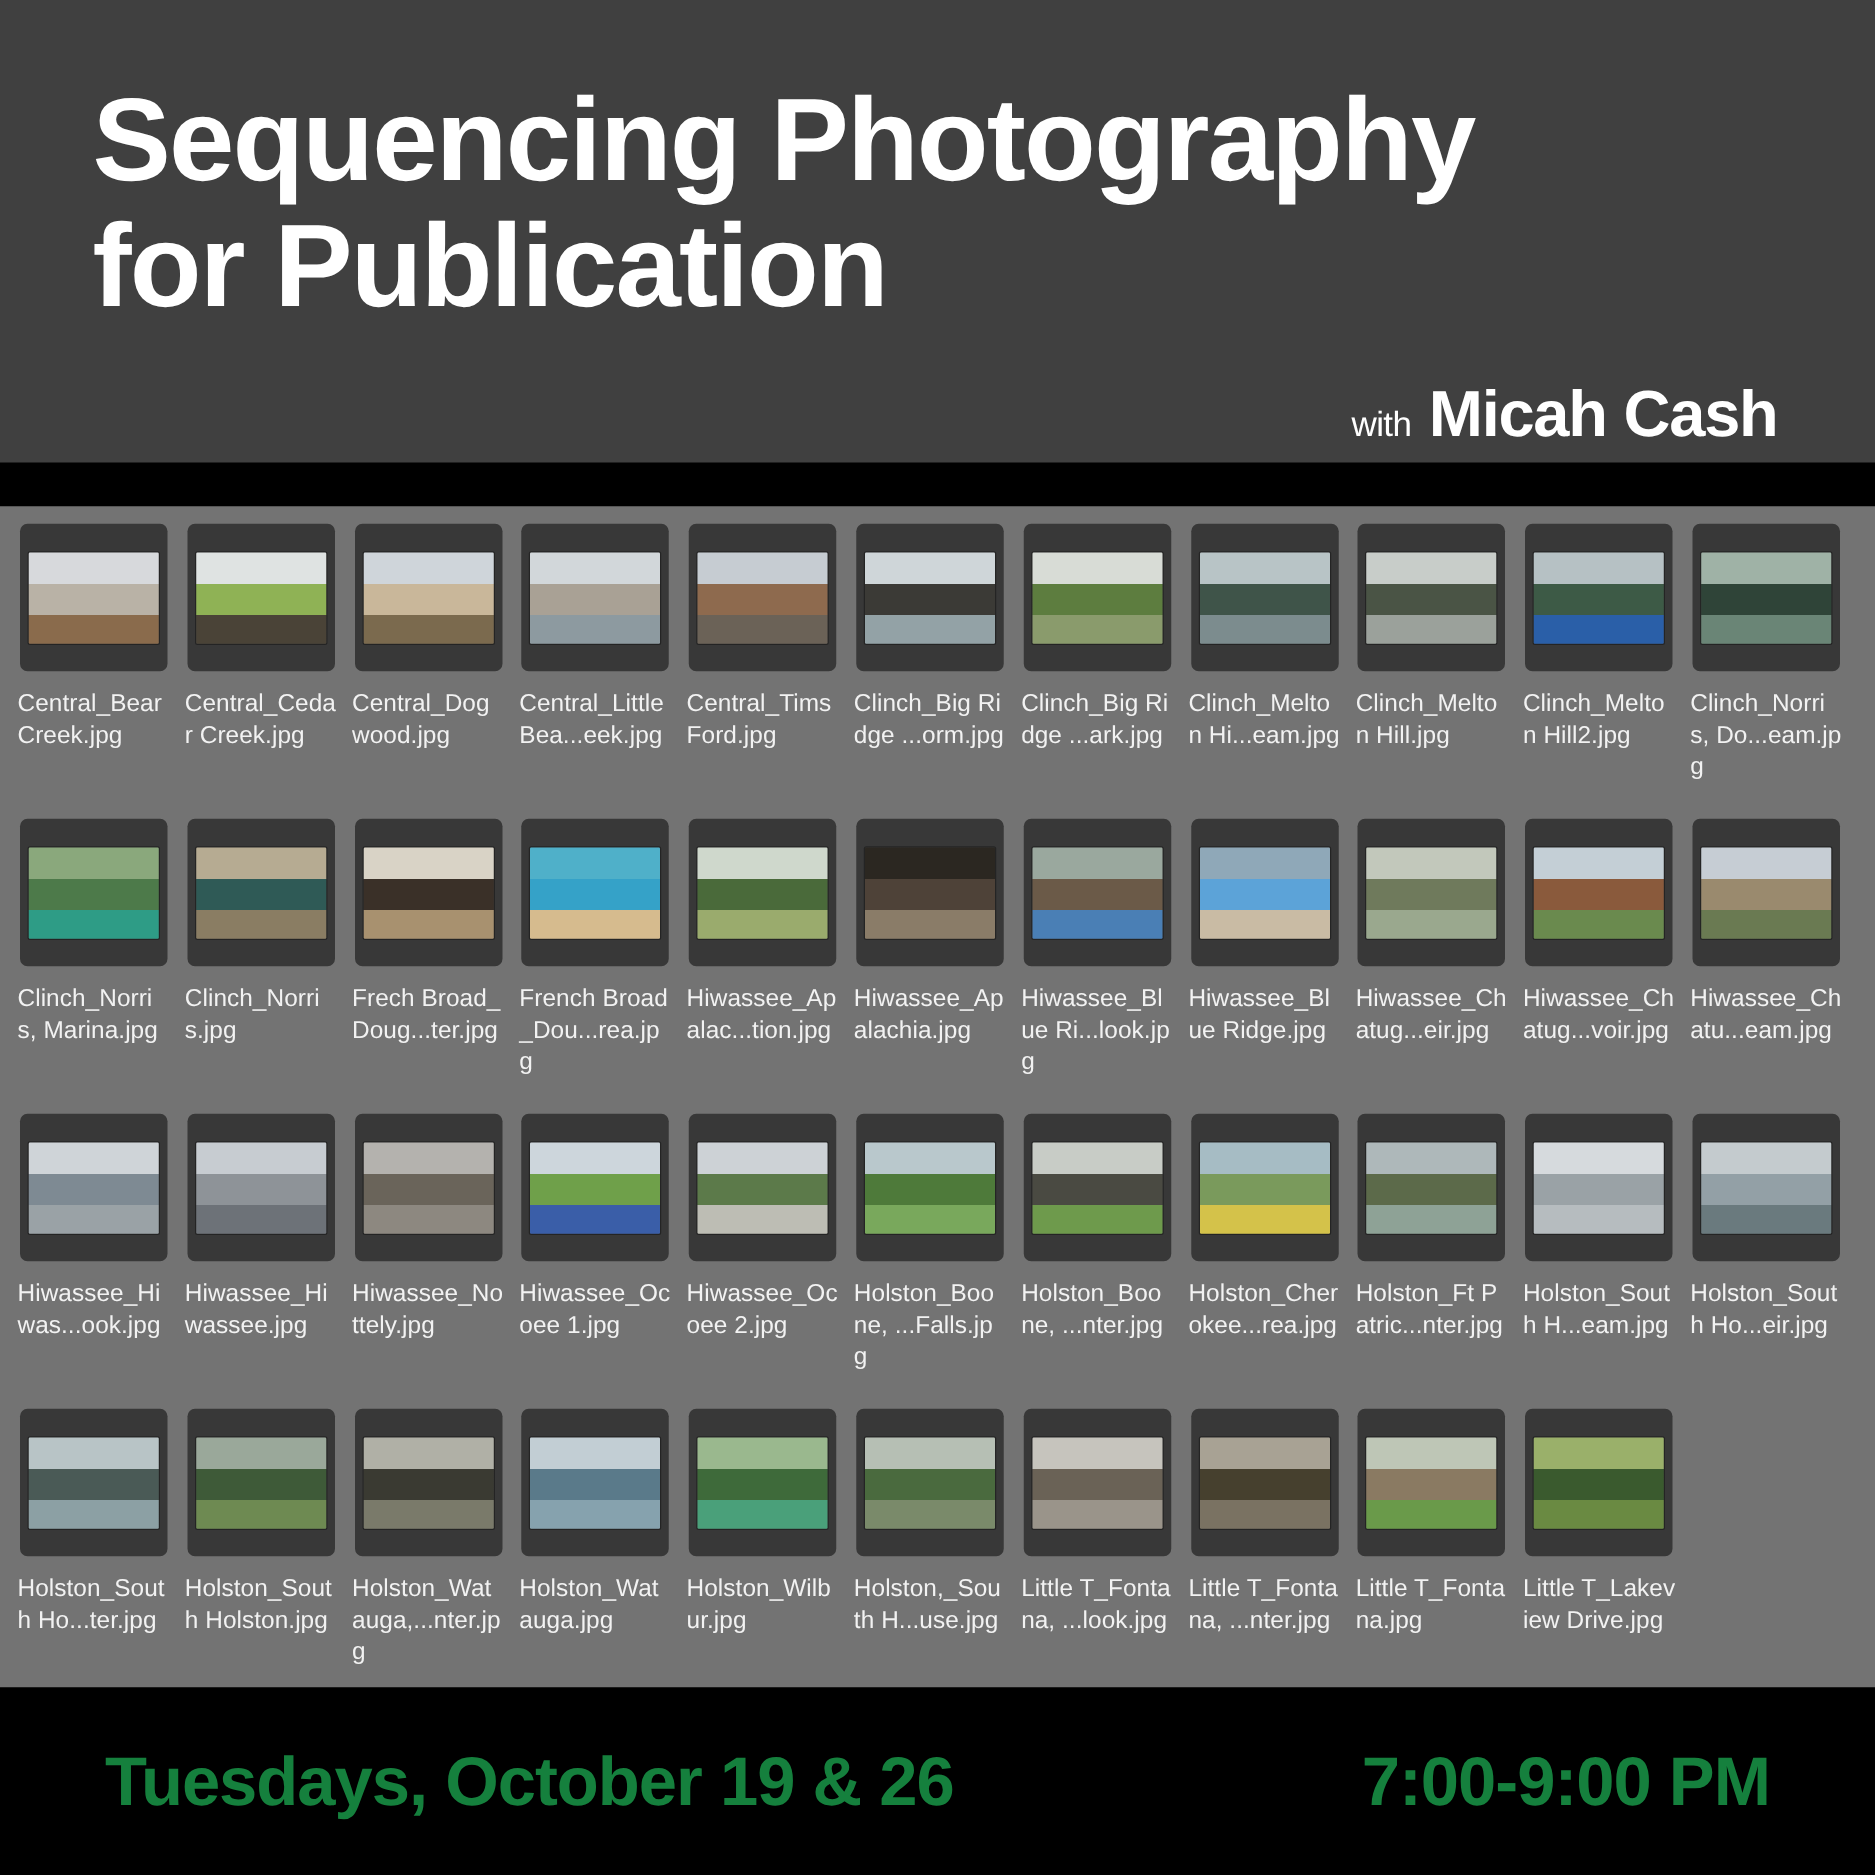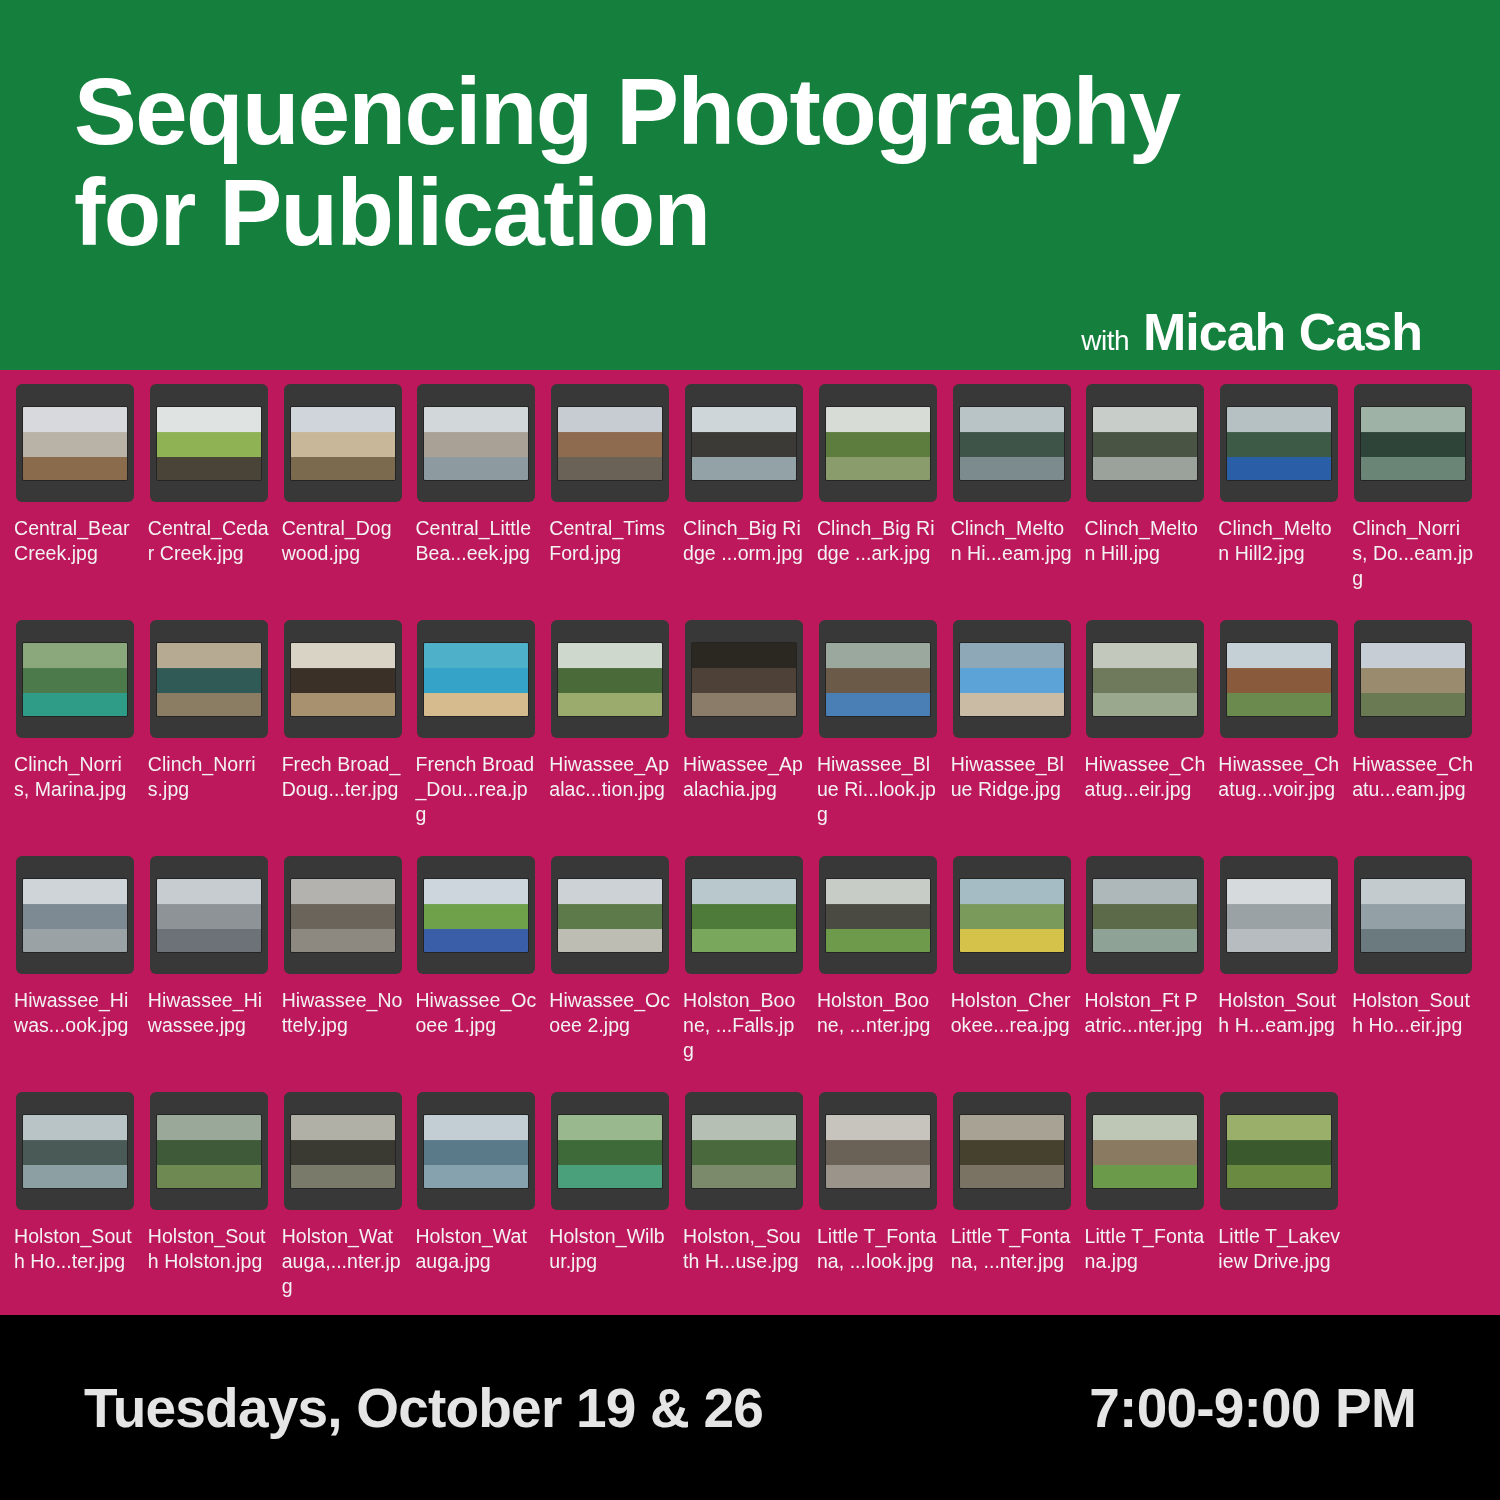--- a/index.html
+++ b/index.html
@@ -15,21 +15,21 @@
     background: #000000;
     display: flex;
     flex-direction: column;
   }
 
   
   .header {
     position: relative;
     height: 370px;
     flex: 0 0 370px;
-    background: #15803d;
+    background: #404040;
     padding: 0 76px;
   }
   .title {
     position: absolute;
     left: 74px;
     top: 62px;
     color: #ffffff;
     font-size: 94px;
     font-weight: 700;
     line-height: 1.07;
@@ -54,23 +54,24 @@
     font-size: 52px;
     font-weight: 700;
     letter-spacing: -1px;
     text-align: center;
   }
 
   
   .grid-panel {
     flex: 0 0 945px;
     height: 945px;
-    background: #be185d;
+    background: #737373;
     padding: 14px 22px 8px 10px;
     overflow: hidden;
+    margin-top: 35px;
   }
   .grid {
     display: grid;
     grid-template-columns: repeat(11, 1fr);
     grid-auto-rows: 236px;
     column-gap: 4px;
     row-gap: 0px;
   }
   .cell {
     display: flex;
@@ -123,21 +124,21 @@
     position: absolute;
     left: 0; right: 0;
     top: 50%;
     transform: translateY(-50%);
     display: flex;
     justify-content: space-between;
     align-items: baseline;
     padding: 0 84px;
   }
   .footer-date, .footer-time {
-    color: #e5e5e5;
+    color: #15803d;
     font-size: 55px;
     font-weight: 700;
     letter-spacing: -0.8px;
   }
 </style>
 </head>
 <body>
 
 <div class="poster">
 

